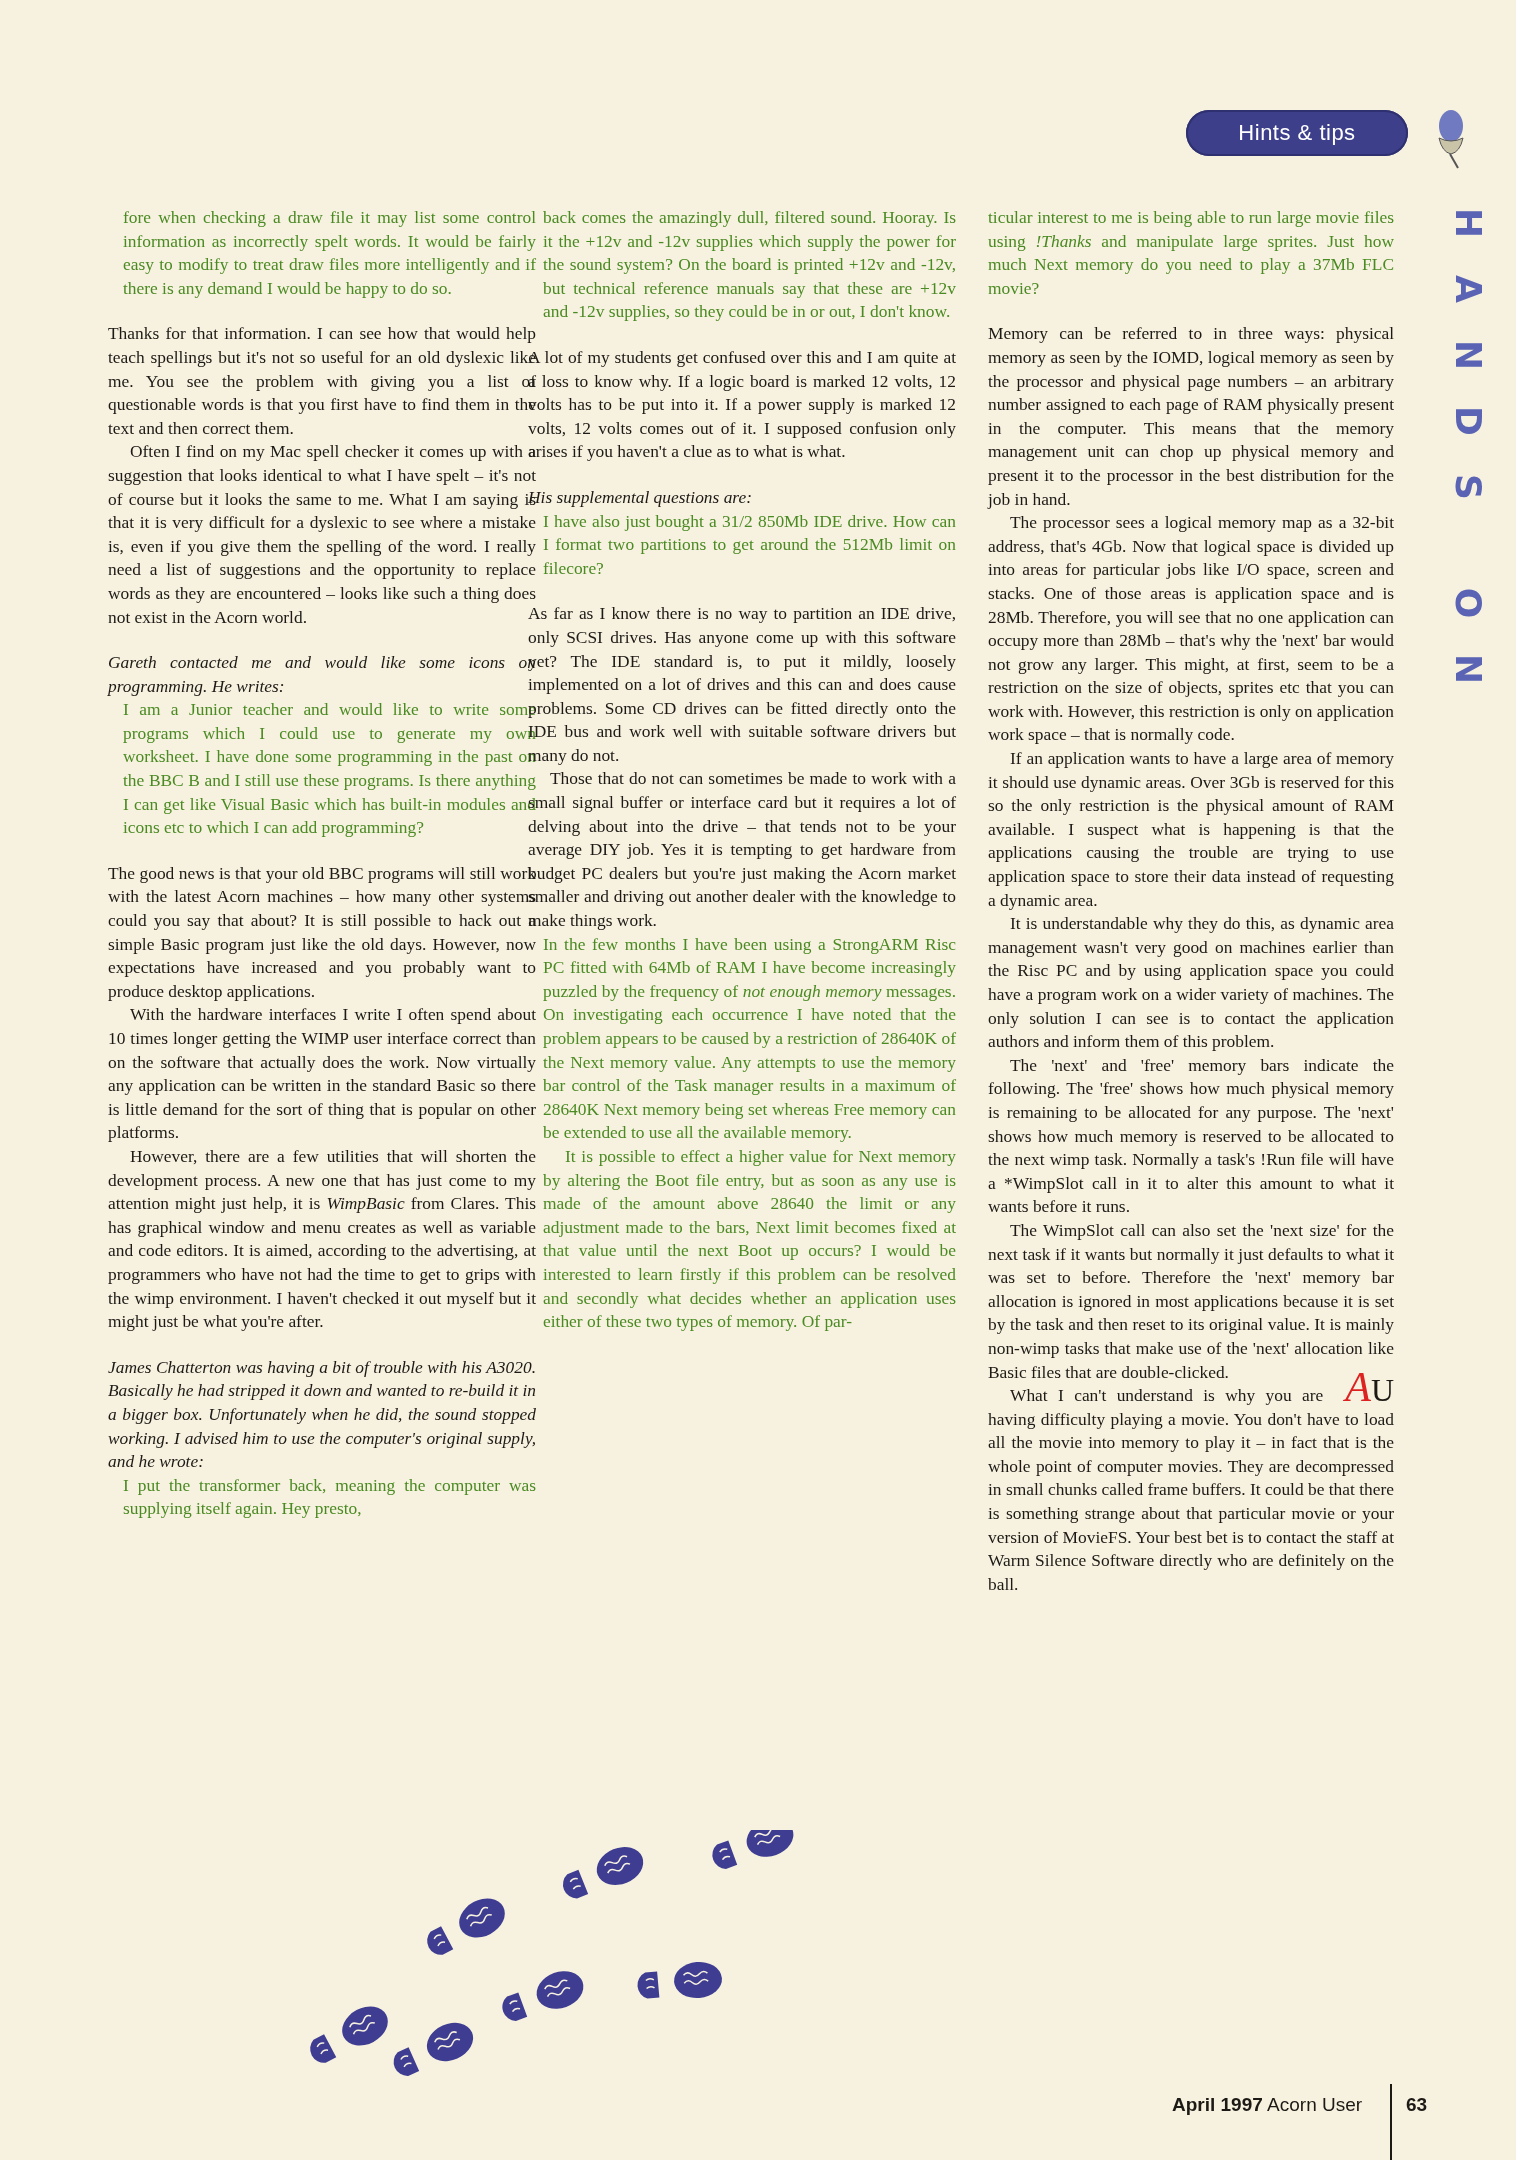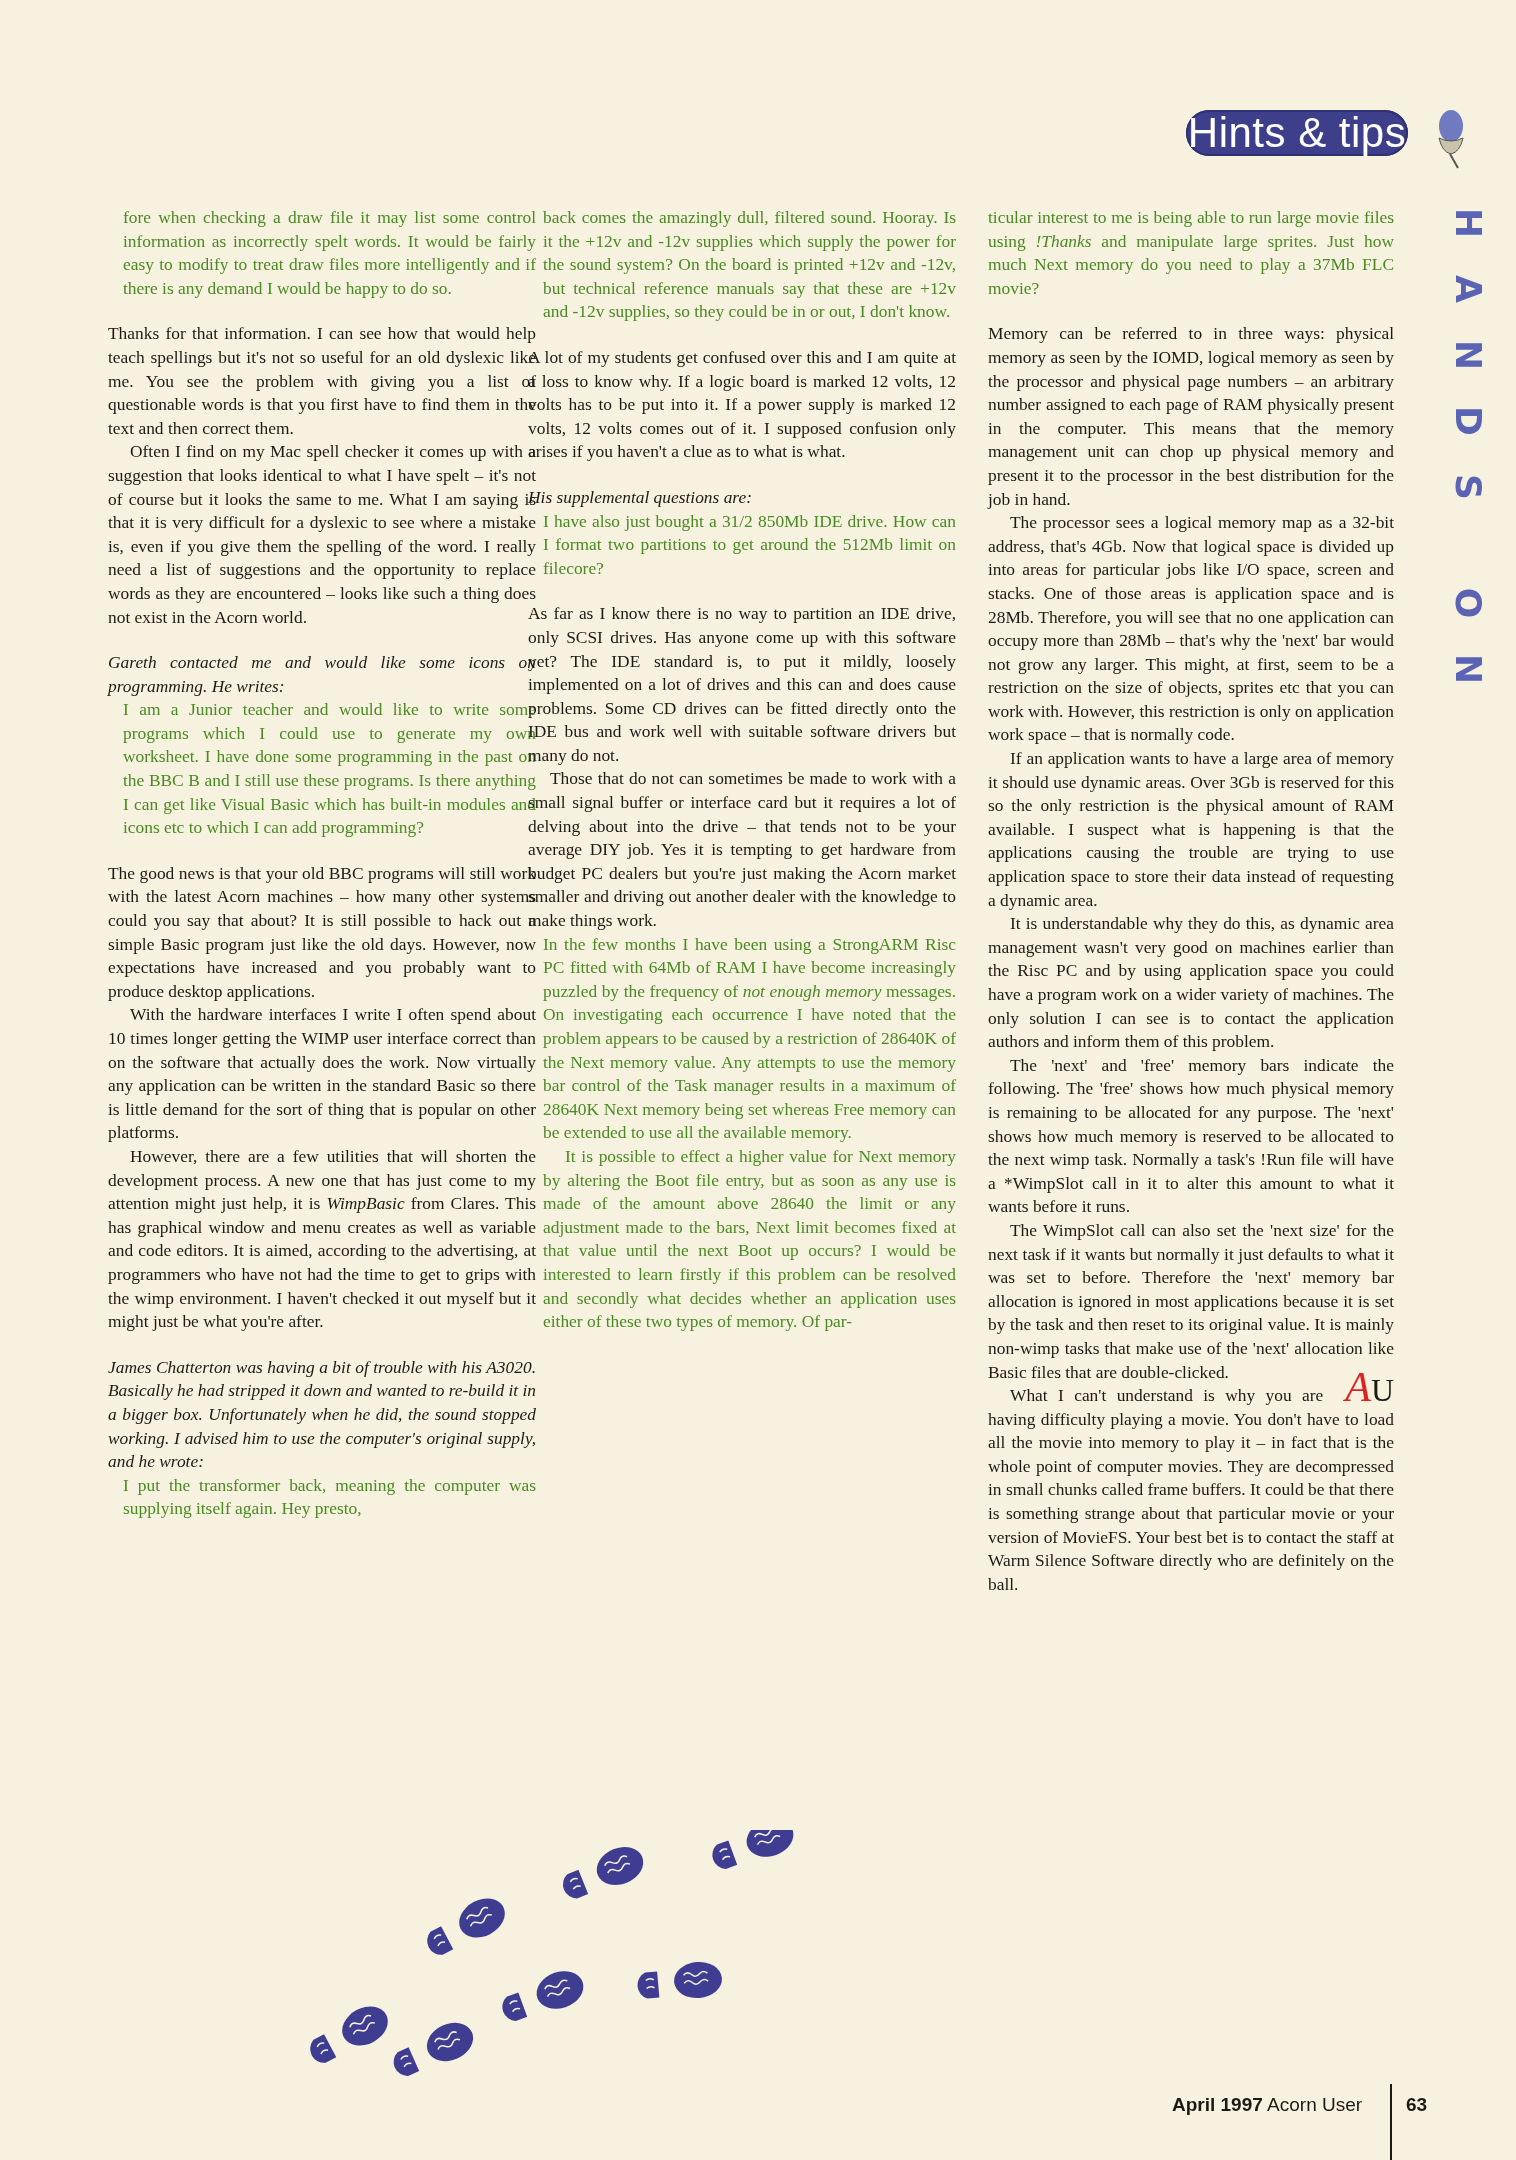--- a/index.html
+++ b/index.html
@@ -5,21 +5,21 @@
   html, body { margin:0; padding:0; }
   body {
     width:1516px; height:2160px; position:relative; overflow:hidden;
     background:#f7f1df;
     font-family:"Liberation Serif", "DejaVu Serif", serif;
     color:#1d1a16;
   }
   .badge {
     position:absolute; left:1186px; top:110px; width:222px; height:46px;
     background:#3d3f8a; border-radius:24px; color:#fff;
-    font-family:"Liberation Sans","DejaVu Sans",sans-serif; font-size:42px;
+    font-family:"Liberation Sans","DejaVu Sans",sans-serif; font-size:22px;
     display:flex; align-items:center; justify-content:center; letter-spacing:0.5px;
     box-shadow: inset 0 0 0 2px #2e3070;
   }
   .acorn { position:absolute; left:1436px; top:108px; width:30px; height:62px; }
   .vert {
     position:absolute; left:1436px; top:190px; width:34px;
     font-family:"DejaVu Sans","Liberation Sans",sans-serif; font-weight:bold;
     color:#5a63b4; font-size:36px; text-align:center; line-height:1;
   }
   .vert span { display:block; height:66px; transform:rotate(90deg); }

